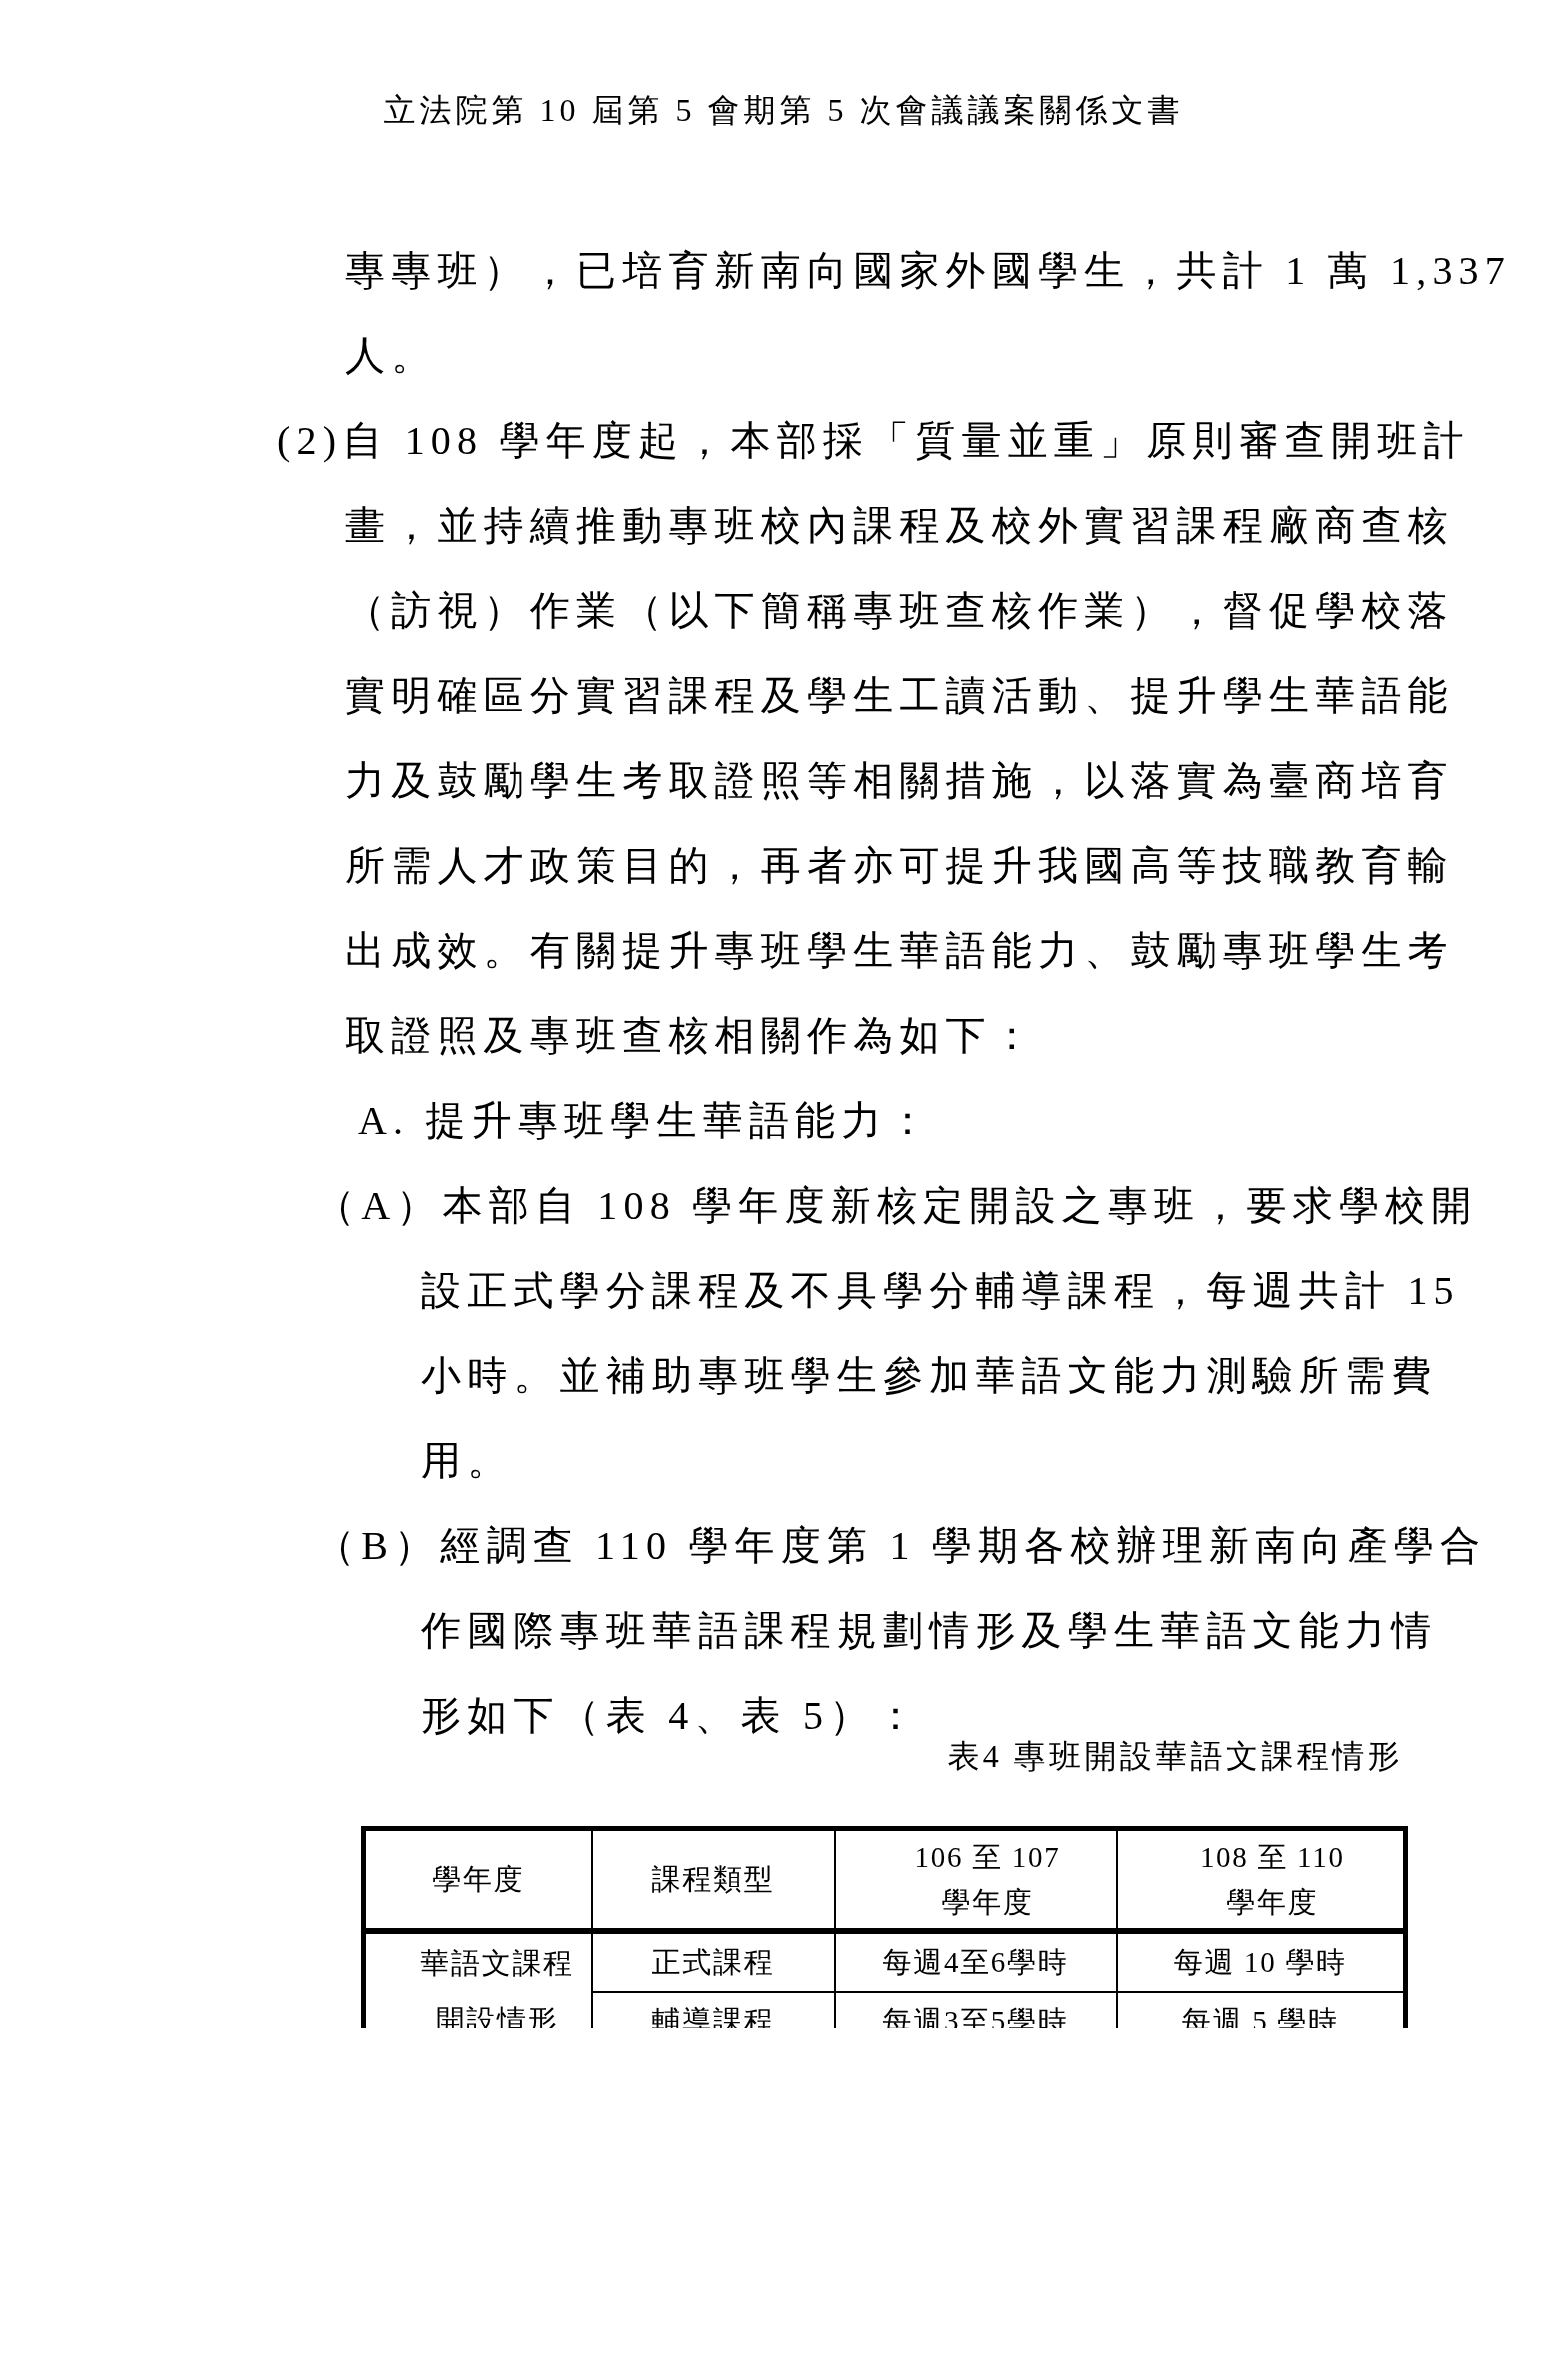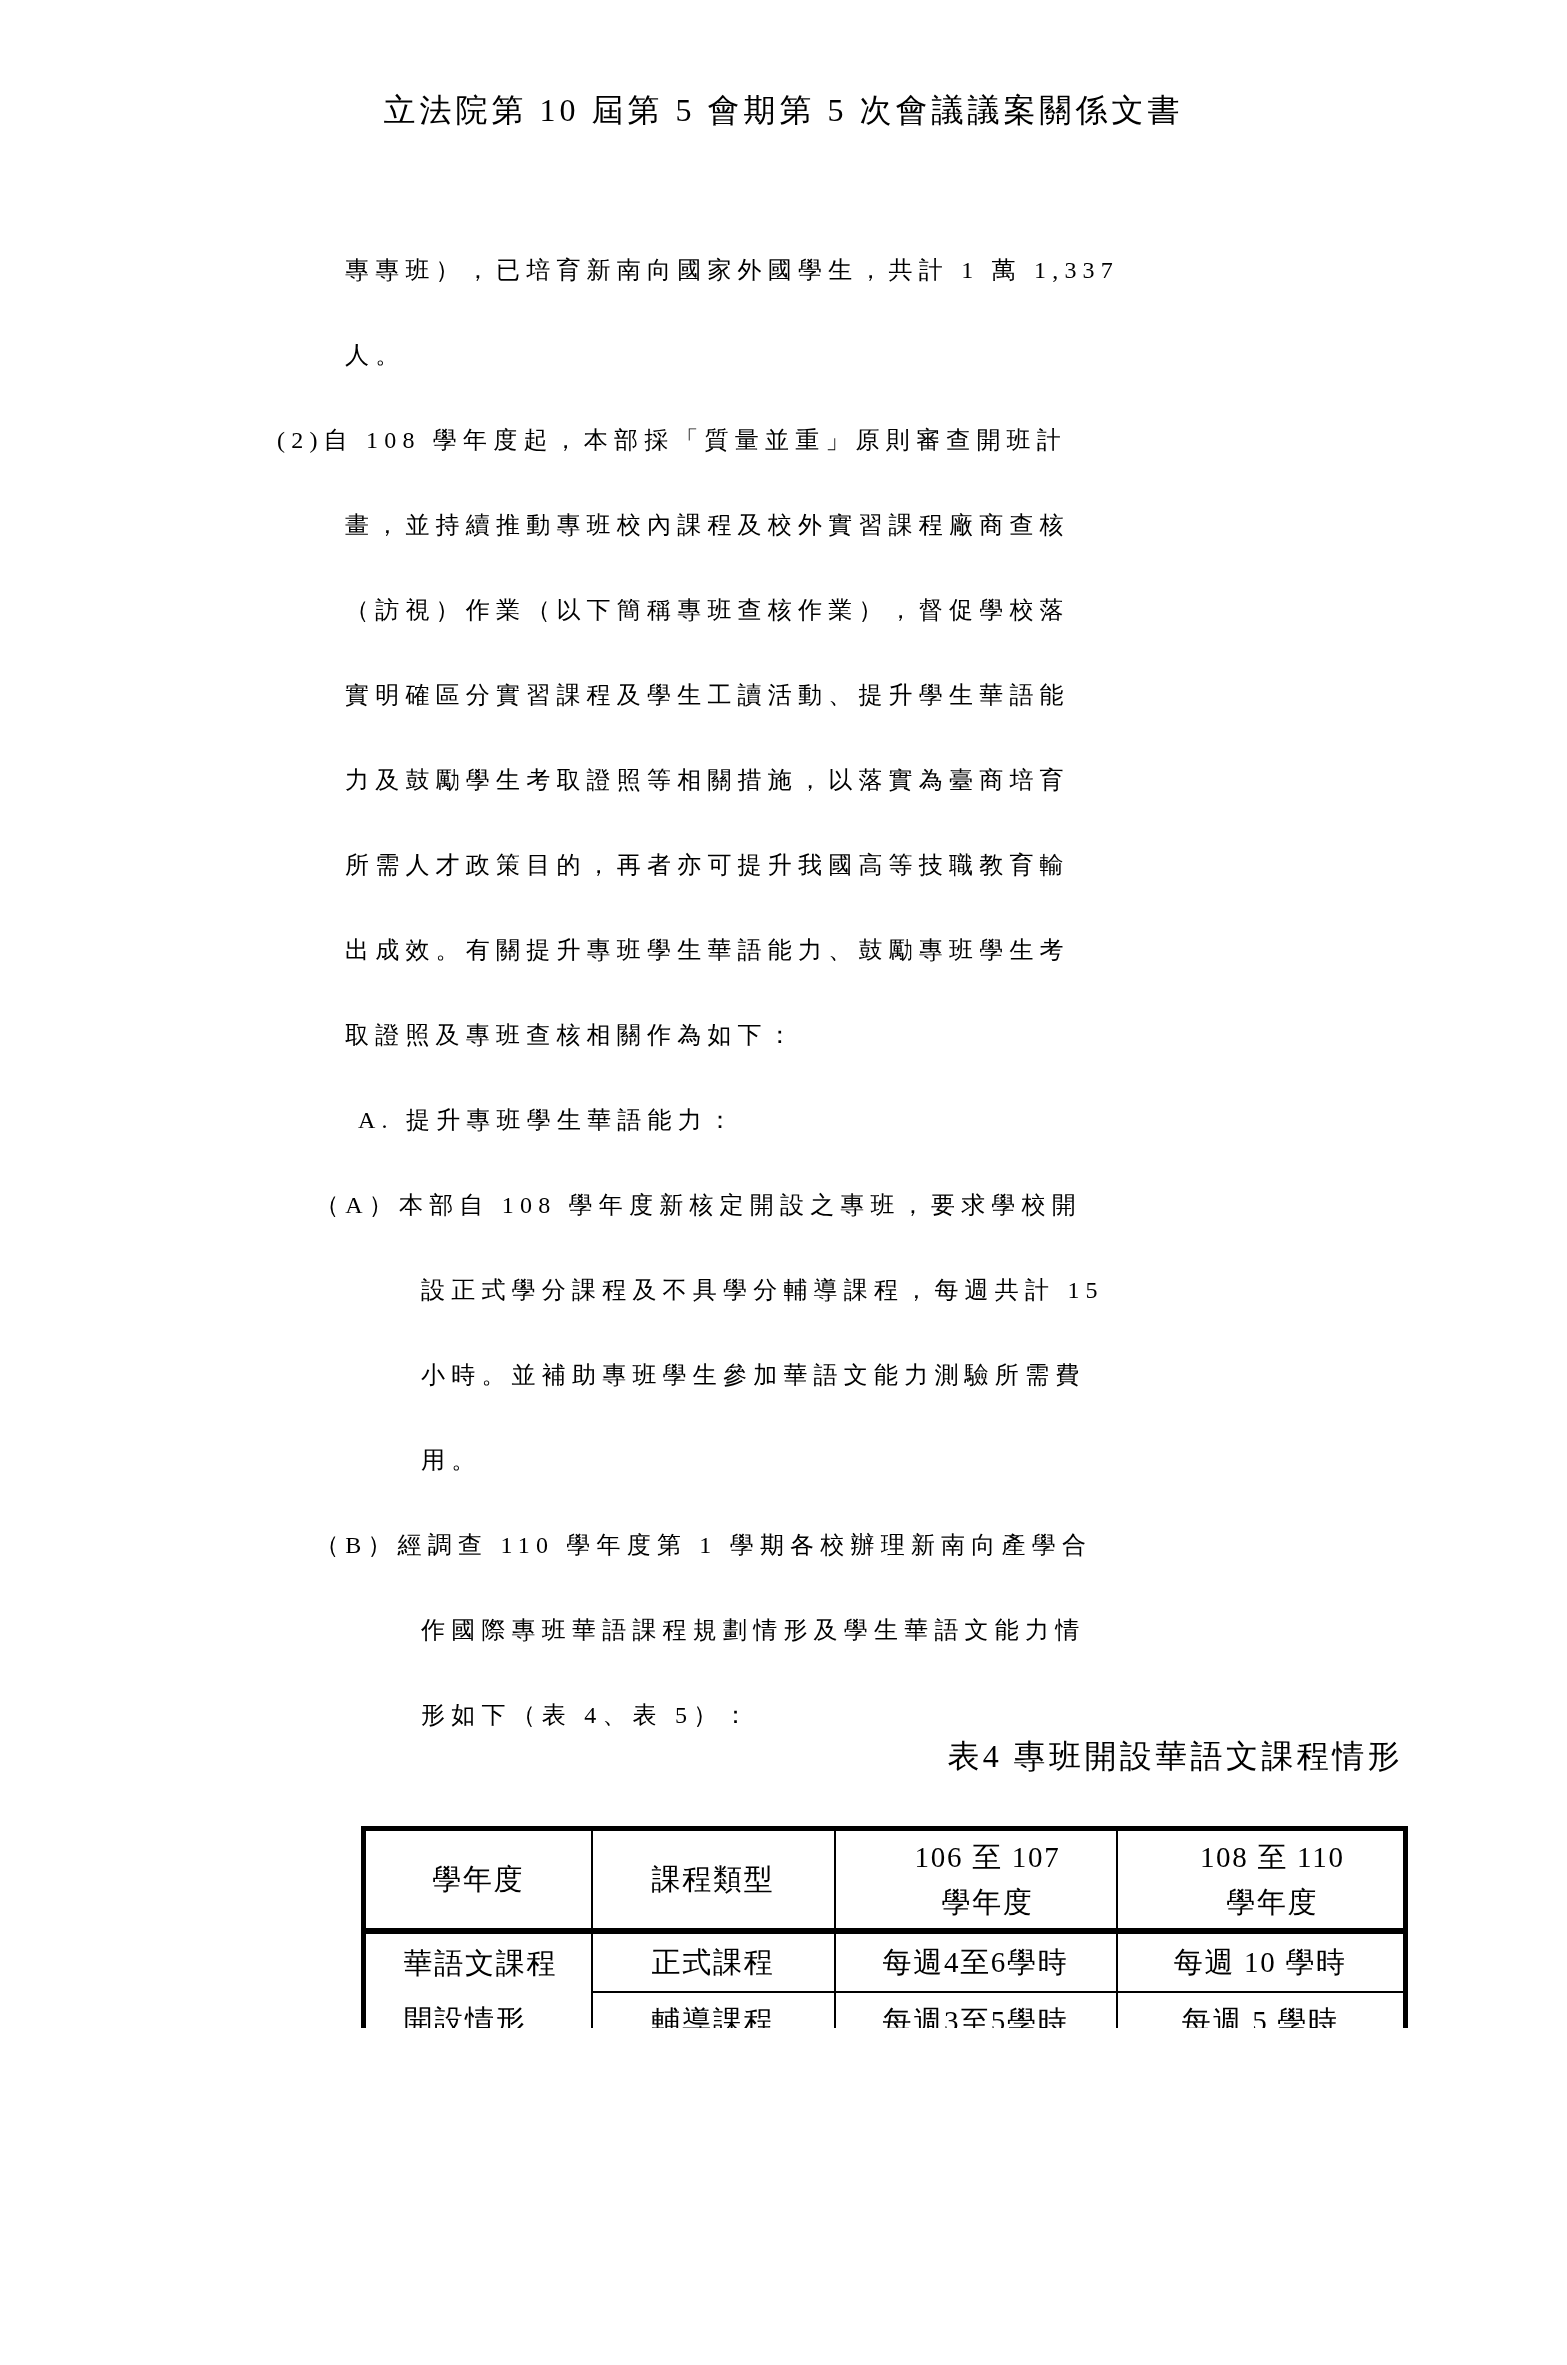--- a/index.html
+++ b/index.html
@@ -28,21 +28,21 @@
   }
   .body-lines {
     position: absolute;
     top: 228px;
     left: 0;
     width: 100%;
   }
   .line {
     height: 85px;
     line-height: 85px;
-    font-size: 24px;
+    font-size: 40px;
     letter-spacing: 6.2px;
     white-space: nowrap;
   }
   .ind-cont   { padding-left: 345px; }
   .ind-item2  { padding-left: 277px; }
   .ind-A      { padding-left: 358px; }
   .ind-paren  { padding-left: 315px; }
   .ind-pcont  { padding-left: 421px; }
 
   .table-caption {
@@ -79,21 +79,21 @@
   .course-table .header-row th {
     height: 97px;
     border-bottom-width: 6.2px;
     line-height: 45px;
   }
   .course-table .data-row td {
     height: 57px;
     line-height: 57px;
   }
   .course-table .row-label {
-    text-align: left;
+    text-align: center;
     padding-left: 13.6px;
     line-height: 57px;
   }
   .cell-line { display: block; padding-left: 24px; }
   .page-number {
     position: absolute;
     top: 2291px;
     left: 0;
     width: 100%;
     text-align: right;

